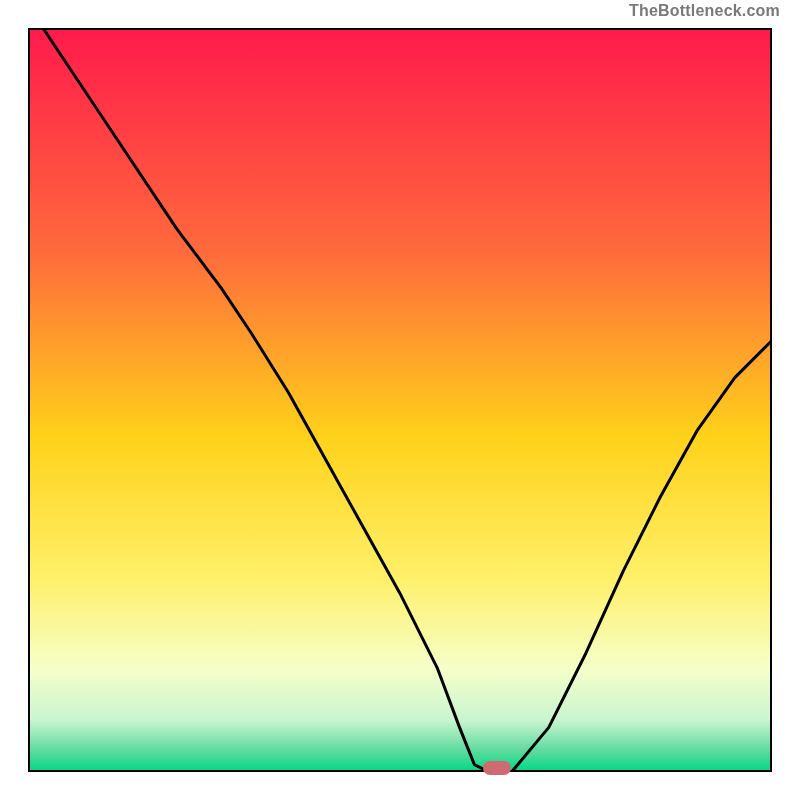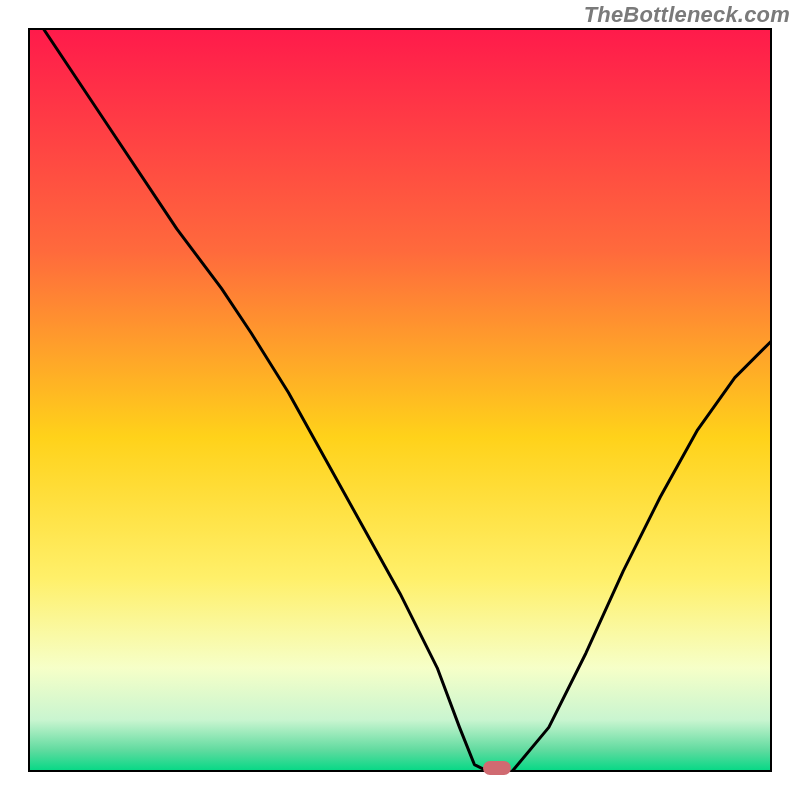--- a/index.html
+++ b/index.html
@@ -12,28 +12,27 @@
   }
   .chart-container {
     position: relative;
     width: 800px;
     height: 800px;
     background: #ffffff;
   }
   .watermark {
     position: absolute;
     top: 2px;
-    right: 10px;
+    right: 20px;
     font-family: Arial, Helvetica, sans-serif;
-    font-size: 22px;
+    font-size: 16px;
     font-weight: bold;
     color: #7a7a7a;
     letter-spacing: 0.2px;
     z-index: 10;
-    font-style: italic;
   }
   .plot-area {
     position: absolute;
     left: 28px;
     top: 28px;
     width: 744px;
     height: 744px;
     box-sizing: border-box;
   }
   svg.gradient-svg {

